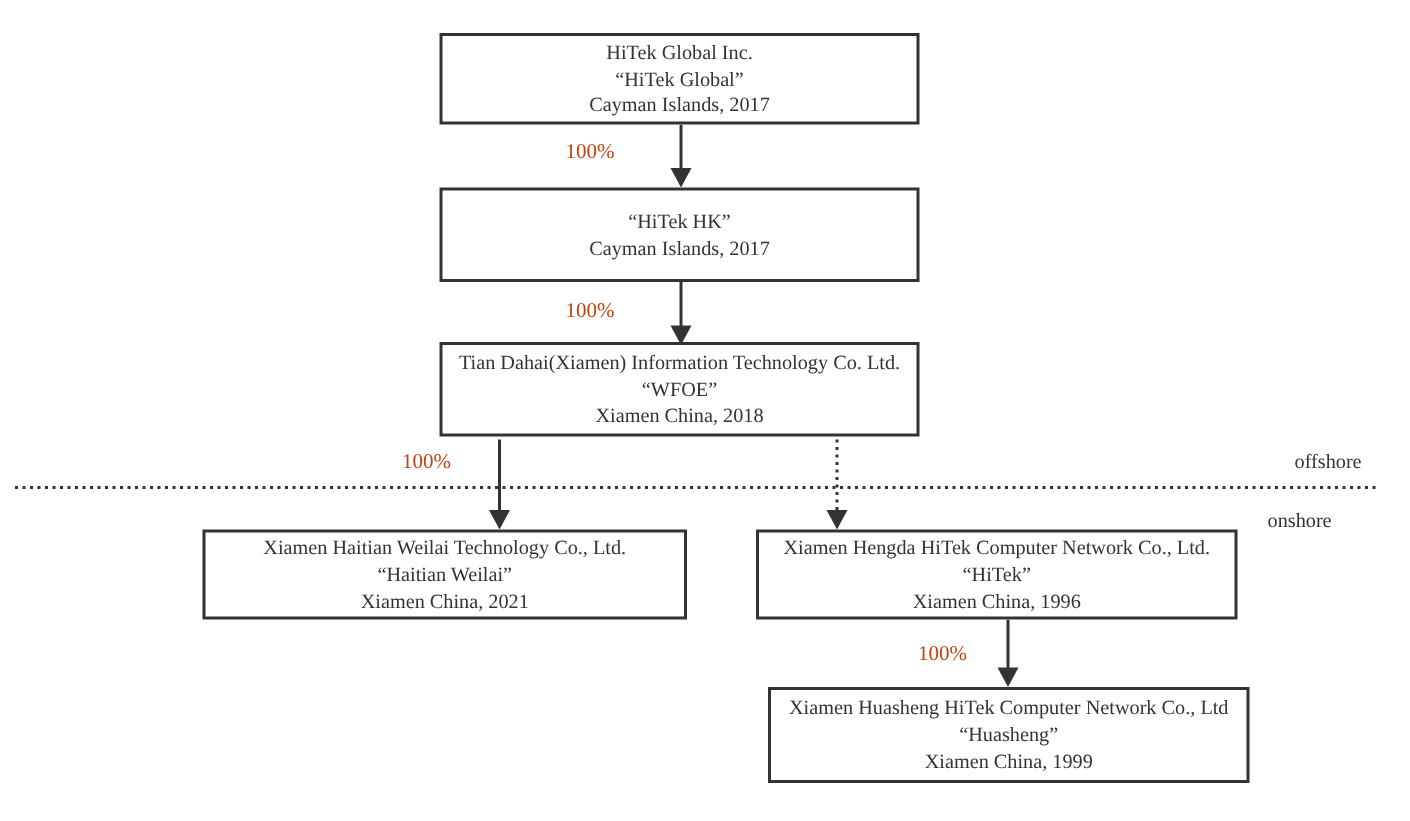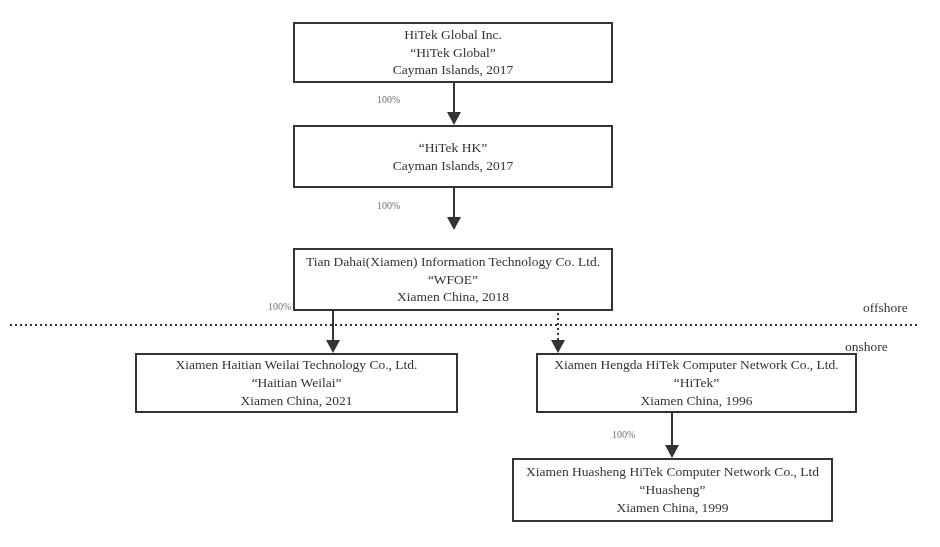--- a/index.html
+++ b/index.html
@@ -28,36 +28,36 @@
     justify-content: center;
     align-items: center;
     text-align: center;
     font-size: 13.5px;
     line-height: 1.32;
     color: #333333;
     padding: 2px 4px;
   }
   .edge-label {
     position: absolute;
-    font-size: 10px;
-    color: #737373;
+    font-size: 14px;
+    color: #c2410c;
     white-space: nowrap;
   }
   .region-label {
     position: absolute;
     font-size: 13.5px;
     color: #333333;
     white-space: nowrap;
   }
   
   .box-hitek-global   { left: 293px; top: 22px;  width: 320px; height: 61px; }
   .box-hitek-hk       { left: 293px; top: 125px; width: 320px; height: 63px; }
-  .box-wfoe           { left: 293px; top: 248px; width: 320px; height: 63px; text-align: right; }
+  .box-wfoe           { left: 293px; top: 228px; width: 320px; height: 63px; text-align: right; }
   .box-haitian-weilai { left: 135px; top: 353px; width: 323px; height: 60px; }
-  .box-hengda         { left: 536px; top: 353px; width: 321px; height: 60px; text-align: right; }
+  .box-hengda         { left: 504px; top: 353px; width: 321px; height: 60px; text-align: right; }
   .box-huasheng       { left: 512px; top: 458px; width: 321px; height: 64px; }
 </style>
 </head>
 <body>
 
 <div class="canvas">
 
   <svg class="connectors" viewBox="0 0 940 547" xmlns="http://www.w3.org/2000/svg">
 
     <g>

